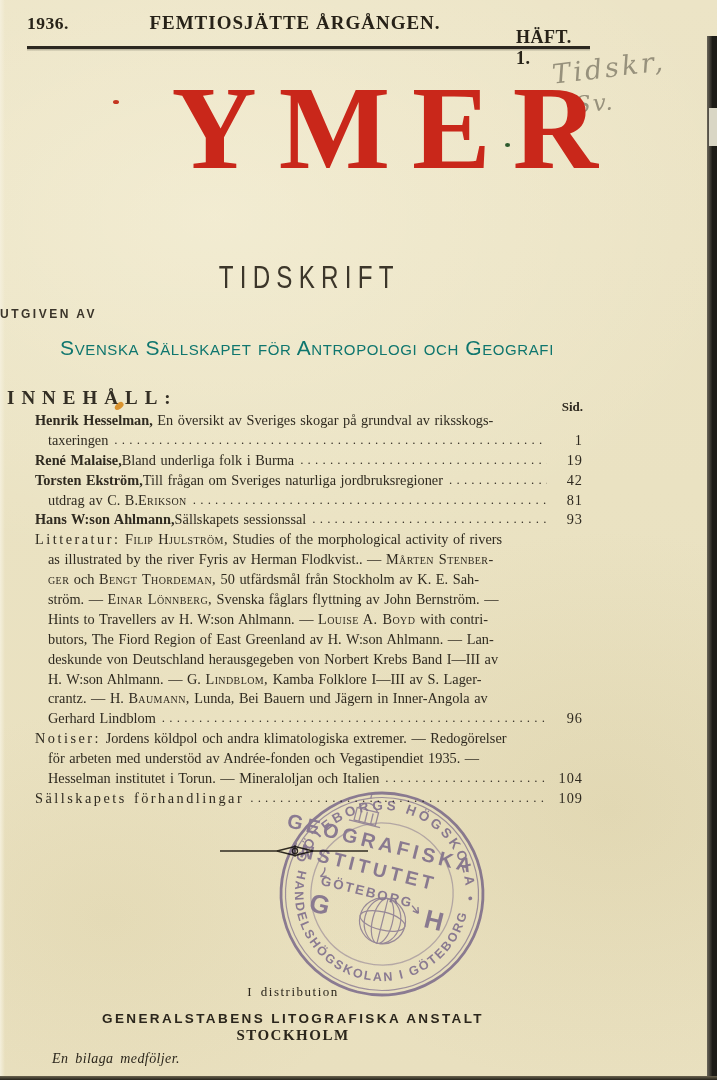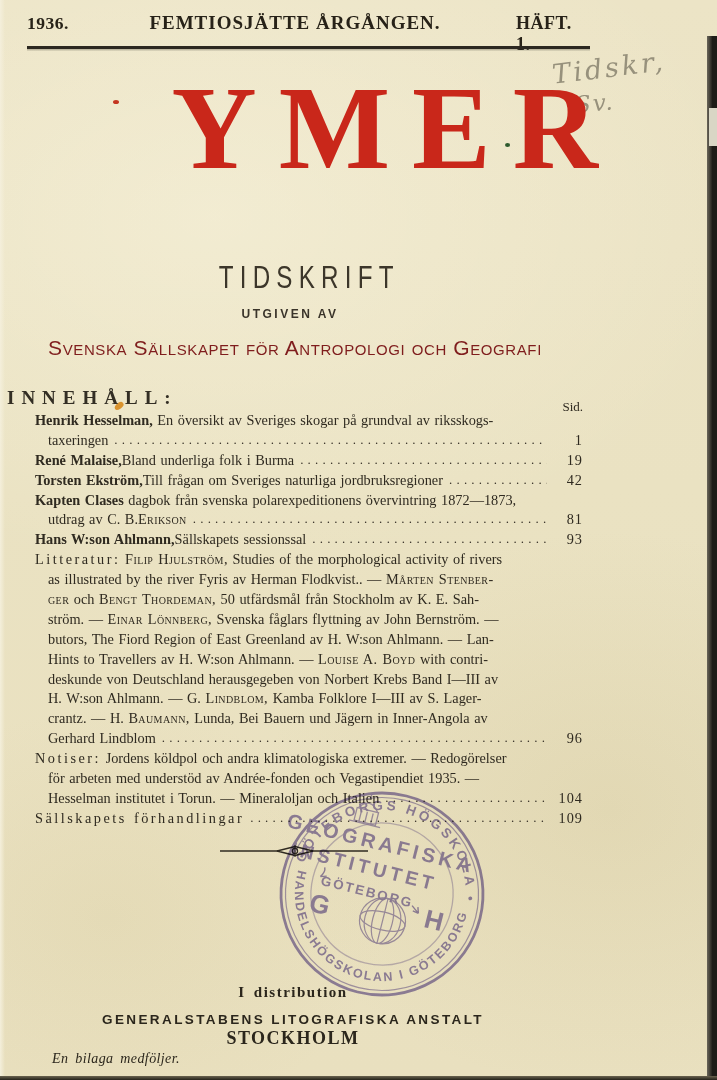--- a/index.html
+++ b/index.html
@@ -15,59 +15,59 @@
   .abs{position:absolute;}
   
   .edge-left{left:0;top:0;width:5px;height:1080px;background:linear-gradient(90deg,#f4efdb,rgba(244,239,219,0));}
   .edge-right{left:707px;top:36px;width:10px;height:1044px;background:linear-gradient(90deg,#6b665a,#1d1c17 55%);}
   .edge-right-gap{left:709px;top:108px;width:8px;height:38px;background:#d9d6c5;}
   .edge-bottom{left:0;top:1076px;width:717px;height:4px;background:linear-gradient(180deg,#6a634f,#25221a);}
   
   .hdr{font-weight:bold;color:#272218;}
   .hdr-year{left:27px;top:13px;font-size:17.5px;letter-spacing:.5px;}
   .hdr-vol{left:0;top:12px;width:590px;text-align:center;font-size:19px;letter-spacing:1px;}
-  .hdr-issue{left:516px;top:13px;width:70px;font-size:18px;letter-spacing:.5px;}
+  .hdr-issue{left:516px;top:27px;width:70px;font-size:18px;letter-spacing:.5px;}
   .hdr-rule{left:27px;top:46px;width:563px;height:3px;background:#2c2820;box-shadow:0 1.5px 0 rgba(44,40,32,.25);}
   
   .ymer{left:0;top:74px;width:620px;text-align:right;
     font-family:"Liberation Serif",serif;font-weight:bold;font-size:118px;line-height:110px;
     letter-spacing:22px;color:#c9271a;text-indent:22px;}
   .tidskrift-wrap{left:0;top:260px;width:612px;text-align:center;}
   .tidskrift{display:inline-block;transform:scaleX(.78);transform-origin:center;
     font-family:"Liberation Sans",sans-serif;font-weight:normal;font-size:31px;
     letter-spacing:8px;color:#3c362a;text-indent:8px;}
-  .utgiven{left:0;top:307px;width:580px;text-align:center;
+  .utgiven{left:0;top:307px;width:580px;text-align:left;
     font-family:"Liberation Sans",sans-serif;font-weight:bold;font-size:12px;
     letter-spacing:2.5px;color:#3a342a;}
   .society{left:0;top:336px;width:590px;text-align:center;
     font-family:"Liberation Sans",sans-serif;font-variant:small-caps;font-weight:normal;
-    font-size:21px;letter-spacing:.6px;color:#7f1d1d;}
+    font-size:21px;letter-spacing:.6px;color:#0f766e;padding-left:12px;}
   
   .innehall{left:0;top:387px;width:612px;text-align:left;
     font-weight:bold;font-size:19px;letter-spacing:7px;color:#332e24;text-indent:7px;}
-  .sid{left:35px;top:399px;width:548px;text-align:right;font-weight:normal;font-size:13px;}
+  .sid{left:35px;top:399px;width:548px;text-align:right;font-weight:bold;font-size:13px;}
   .toc{left:35px;top:411px;width:548px;font-size:14.3px;word-spacing:1px;color:#2f2a20;}
   .toc-line{line-height:19.9px;height:19.9px;white-space:nowrap;overflow:hidden;}
   .toc-line.full{padding-right:35px;}
   .toc-line.lead{display:flex;align-items:baseline;}
   .toc-line.ind{padding-left:13px;justify-content:space-between;}
   .sg-b{font-weight:bold;text-align:center;}
   .sg-sc{font-variant:small-caps;letter-spacing:.4px;}
   .sg-sp{letter-spacing:2.5px;}
   .leader{flex:1 1 auto;overflow:hidden;white-space:nowrap;margin:0 3px 0 6px;
     letter-spacing:4.2px;font-size:13px;position:relative;top:-1px;color:#3a342a;}
   .pnum{flex:0 0 33px;width:33px;text-align:right;letter-spacing:1px;}
   
   .divider{left:220px;top:843px;}
   .stamp{left:262px;top:770px;opacity:.8;mix-blend-mode:multiply;}
   .imprint{left:95px;top:984px;width:396px;text-align:center;color:#2b261c;}
-  .imprint .l1{font-weight:bold;font-size:15px;letter-spacing:1.5px;word-spacing:3px;}
+  .imprint .l1{font-weight:normal;font-size:13px;letter-spacing:1.5px;word-spacing:3px;}
   .imprint .l2{font-family:"Liberation Sans",sans-serif;font-weight:bold;font-size:13.5px;
     letter-spacing:2.4px;margin-top:11px;}
-  .imprint .l3{font-weight:bold;font-size:18px;letter-spacing:1.5px;margin-top:1px;}
+  .imprint .l3{font-weight:bold;font-size:15px;letter-spacing:1.5px;margin-top:1px;}
   .footer-note{left:52px;top:1051px;font-style:italic;font-size:14px;letter-spacing:.4px;
     word-spacing:3px;color:#2b261c;}
   
   .hand{font-family:"DejaVu Serif",serif;font-style:italic;color:#97917c;}
   .hand1{left:552px;top:52px;font-size:27px;transform:rotate(-7deg);letter-spacing:3px;}
   .hand2{left:575px;top:90px;font-size:23px;transform:rotate(-5deg);letter-spacing:2px;}
   
   .speck-red{left:113px;top:100px;width:6px;height:4px;background:#c43520;border-radius:50%;}
   .speck-green{left:505px;top:143px;width:5px;height:4px;background:#2d5a2d;border-radius:50%;}
   .mark-orange{left:114px;top:403px;width:10px;height:6px;background:#d9932f;border-radius:60% 40% 50% 50%;transform:rotate(-35deg);}
@@ -111,39 +111,38 @@
       <span class="sg-n"> Bland underliga folk i Burma</span>
       <span class="leader">..............................................................................................................</span>
       <span class="pnum">19</span>
     </div>
     <div class="toc-line lead">
       <span class="sg-b">Torsten Ekström,</span>
       <span class="sg-n"> Till frågan om Sveriges naturliga jordbruksregioner</span>
       <span class="leader">..............................................................................................................</span>
       <span class="pnum">42</span>
     </div>
-    <div class="toc-line full"><span class="sg-b">Kapten Clases</span><span class="sg-n"> dagbok från svenska polarexpeditionens övervintring 1872—1873,</span></div>
     <div class="toc-line lead ind">
       <span class="sg-n">utdrag av C. B. </span>
       <span class="sg-sc">Erikson</span>
       <span class="leader">..............................................................................................................</span>
       <span class="pnum">81</span>
     </div>
     <div class="toc-line lead">
       <span class="sg-b">Hans W:son Ahlmann,</span>
       <span class="sg-n"> Sällskapets sessionssal</span>
       <span class="leader">..............................................................................................................</span>
       <span class="pnum">93</span>
     </div>
     <div class="toc-line full"><span class="sg-sp">Litteratur:</span><span class="sg-n"> </span><span class="sg-sc">Filip Hjulström,</span><span class="sg-n"> Studies of the morphological activity of rivers</span></div>
     <div class="toc-line full ind"><span class="sg-n">as illustrated by the river Fyris av Herman Flodkvist.. — </span><span class="sg-sc">Mårten Stenber-</span></div>
     <div class="toc-line full ind"><span class="sg-sc">ger</span><span class="sg-n"> och </span><span class="sg-sc">Bengt Thordeman,</span><span class="sg-n"> 50 utfärdsmål från Stockholm av K. E. Sah-</span></div>
     <div class="toc-line full ind"><span class="sg-n">ström. — </span><span class="sg-sc">Einar Lönnberg,</span><span class="sg-n"> Svenska fåglars flyttning av John Bernström. —</span></div>
+    <div class="toc-line full ind"><span class="sg-n">Hints to Travellers av H. W:son Ahlmann. — </span><span class="sg-sc">Louise A. Boyd</span><span class="sg-n"> with contri-</span></div>
     <div class="toc-line full ind"><span class="sg-n">butors, The Fiord Region of East Greenland av H. W:son Ahlmann. — Lan-</span></div>
-    <div class="toc-line full ind"><span class="sg-n">Hints to Travellers av H. W:son Ahlmann. — </span><span class="sg-sc">Louise A. Boyd</span><span class="sg-n"> with contri-</span></div>
     <div class="toc-line full ind"><span class="sg-n">deskunde von Deutschland herausgegeben von Norbert Krebs Band I—III av</span></div>
     <div class="toc-line full ind"><span class="sg-n">H. W:son Ahlmann. — G. </span><span class="sg-sc">Lindblom,</span><span class="sg-n"> Kamba Folklore I—III av S. Lager-</span></div>
     <div class="toc-line full ind"><span class="sg-n">crantz. — H. </span><span class="sg-sc">Baumann,</span><span class="sg-n"> Lunda, Bei Bauern und Jägern in Inner-Angola av</span></div>
     <div class="toc-line lead ind">
       <span class="sg-n">Gerhard Lindblom</span>
       <span class="leader">..............................................................................................................</span>
       <span class="pnum">96</span>
     </div>
     <div class="toc-line full"><span class="sg-sp">Notiser:</span><span class="sg-n"> Jordens köldpol och andra klimatologiska extremer. — Redogörelser</span></div>
     <div class="toc-line full ind"><span class="sg-n">för arbeten med understöd av Andrée-fonden och Vegastipendiet 1935. —</span></div>

